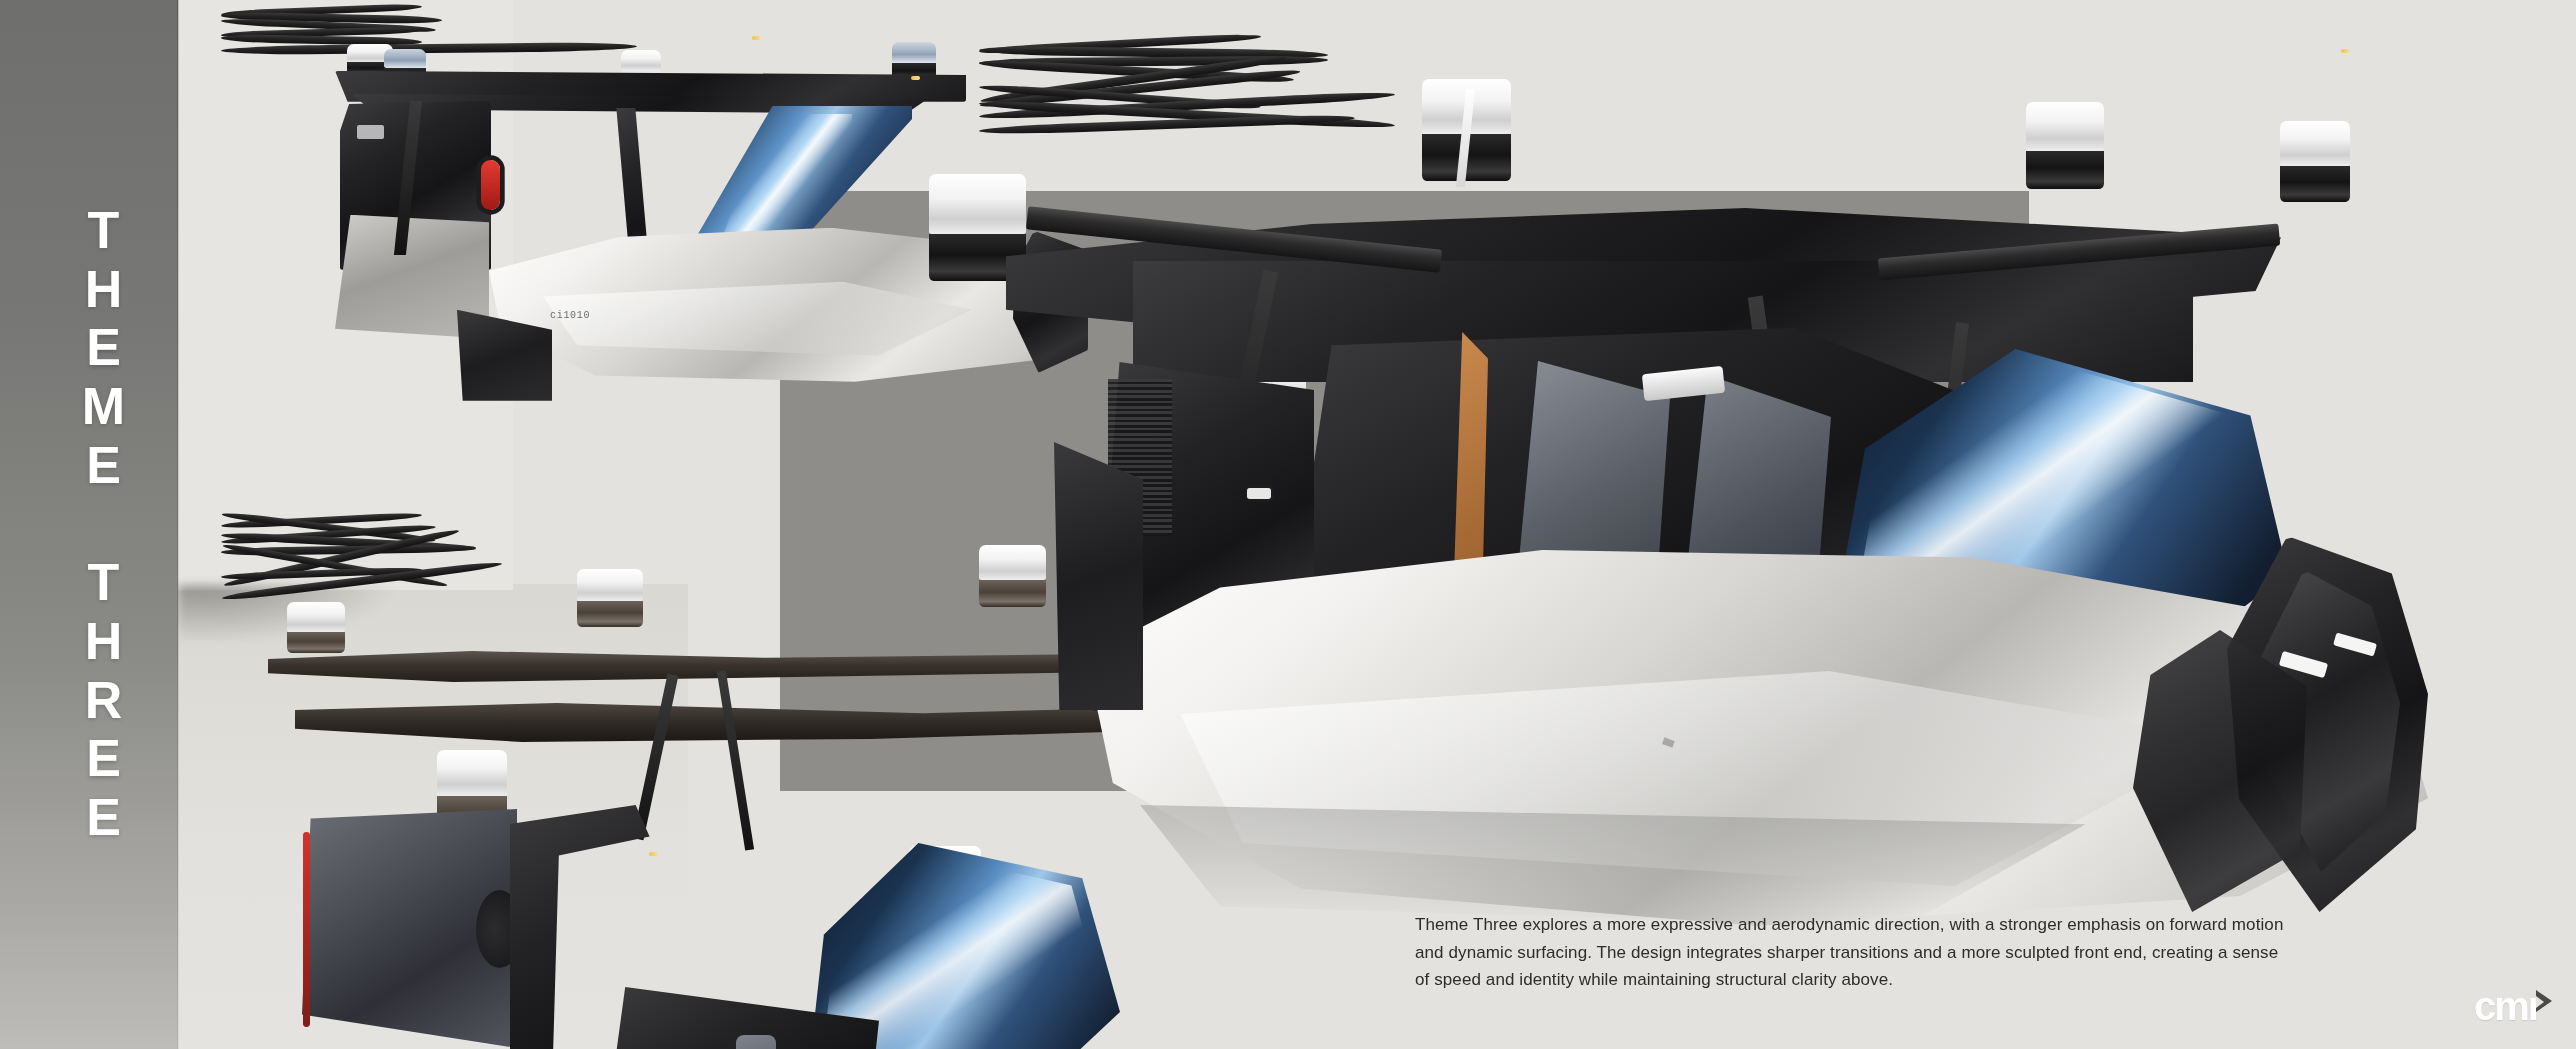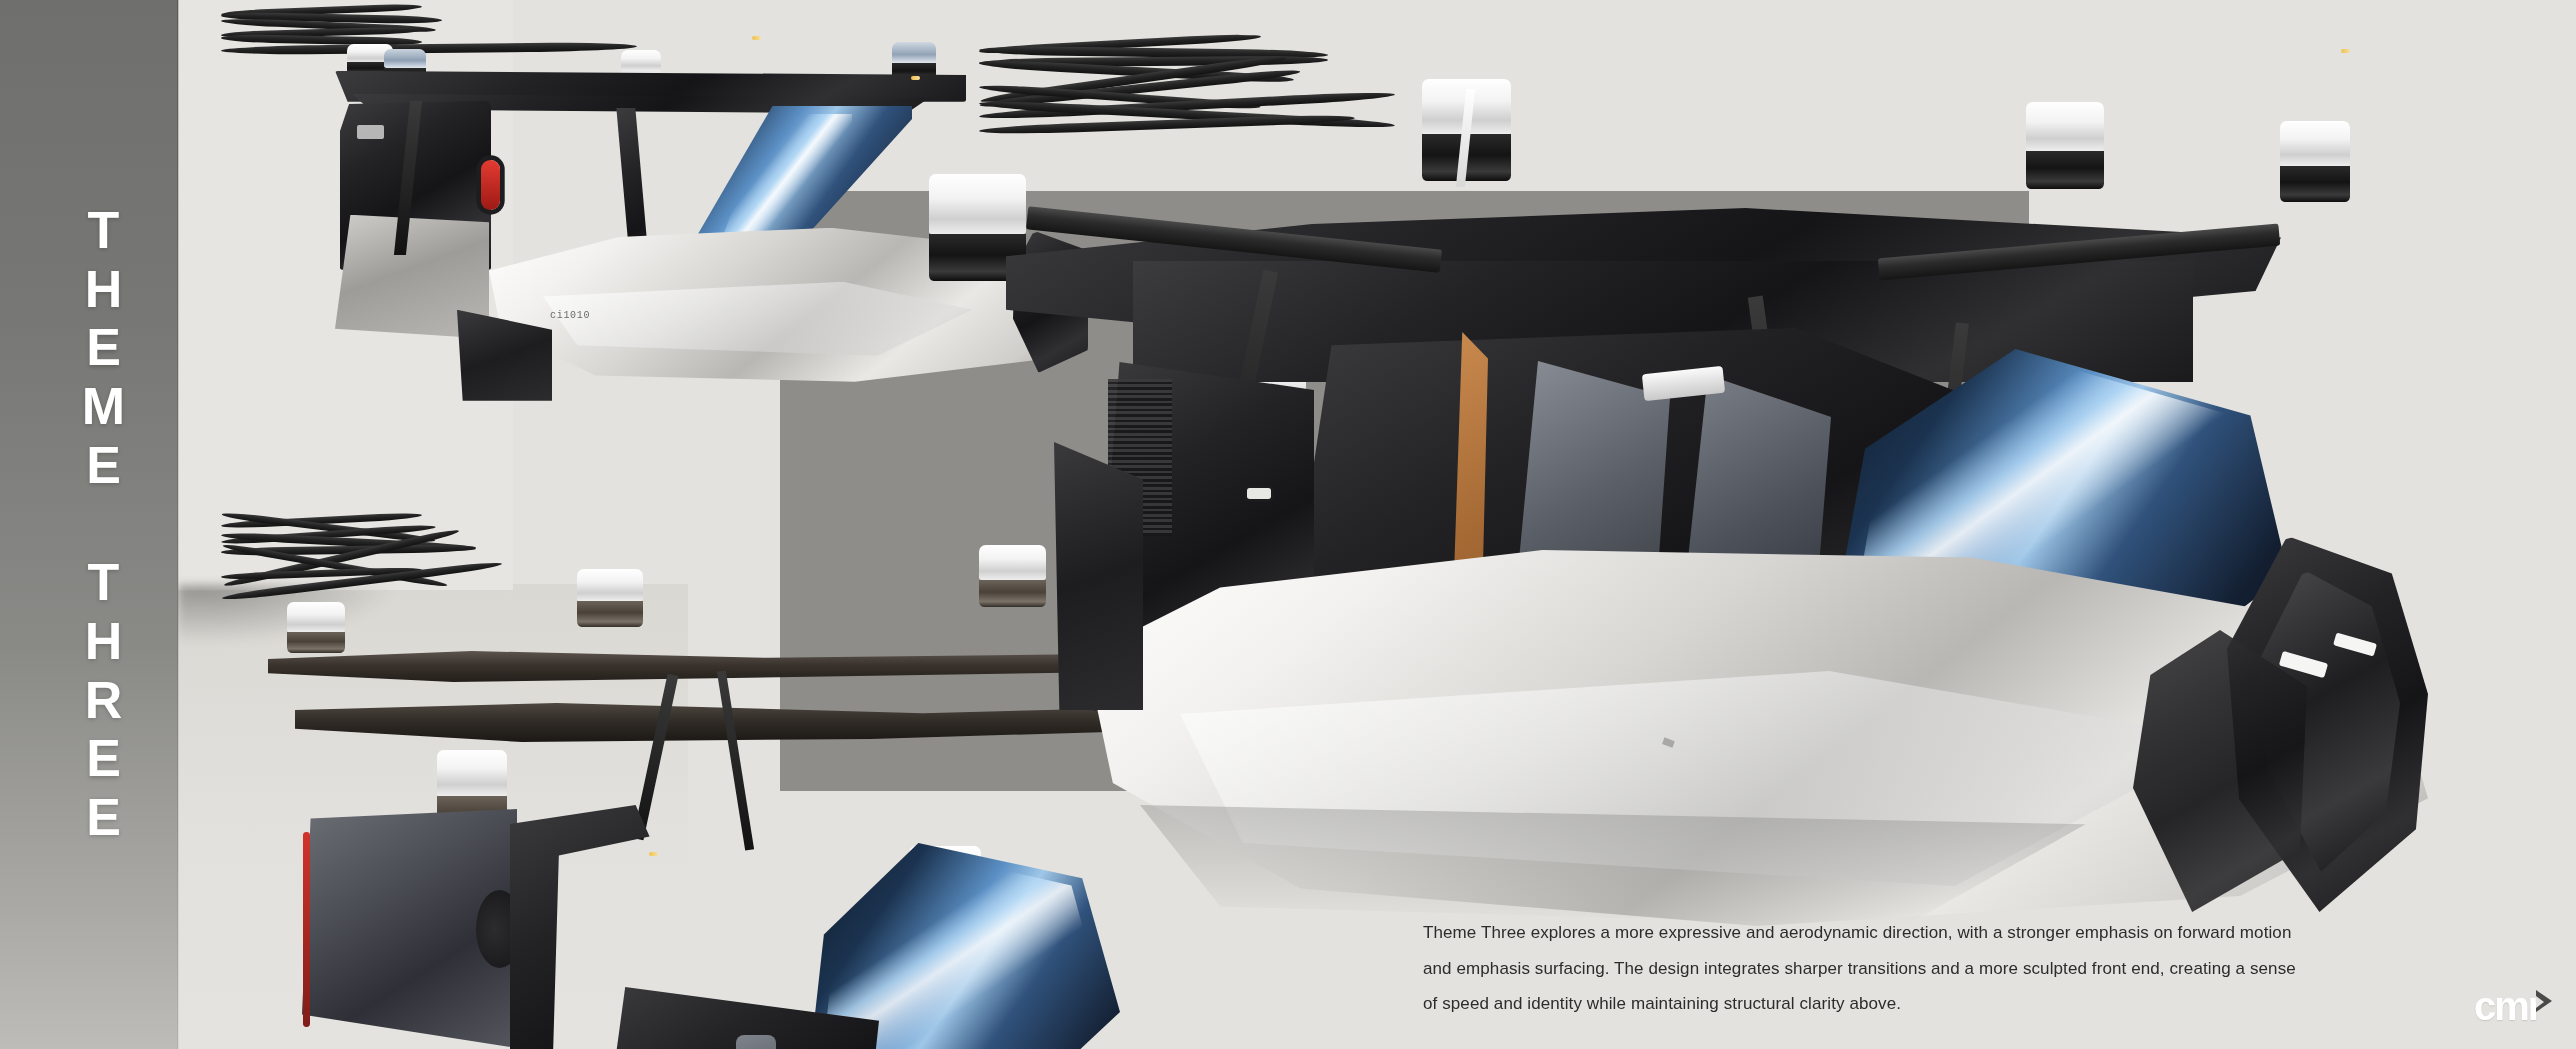--- a/index.html
+++ b/index.html
@@ -91,21 +91,21 @@
   }
   .strut { background:linear-gradient(180deg,#3a3a3a,#121212); }
   .skid  { background:linear-gradient(160deg,#3a3a3c 0%,#1d1d1f 50%,#2c2c2e 100%); }
   .seat-tan { background:linear-gradient(150deg,#c98a4e 0%,#a66a35 45%,#7d4d23 100%); }
 
   
   #caption {
     position:absolute; left:1415px; top:911px; width:973px; z-index:8;
     color:#2c2c2c; font-size:17px; line-height:1.62; letter-spacing:0.1px;
   }
-  #caption p { margin:8px; }
+  #caption p { margin:0; }
 
   
   #logo { position:absolute; left:2474px; top:985px; width:87px; height:50px; z-index:8; }
   #logo-text {
     position:absolute; left:0; top:1.3px; font-size:40px; font-weight:bold;
     color:#ffffff; letter-spacing:-2px; line-height:1;
     text-shadow:0 0.7px 1.3px rgba(0,0,0,.12);
   }
   #logo-chev {
     position:absolute; left:62px; top:5.4px; width:0; height:0;
@@ -396,21 +396,21 @@
 
     <div class="dark-shell" style="position:absolute; left:1154px; top:590px; width:174px; height:282px;
                 clip-path:polygon(50% 0,100% 20%,96% 78%,34% 100%,0 56%,10% 16%); opacity:.92;"></div>
 
     <div style="position:absolute; left:684px; top:699px; width:10.7px; height:6.7px;
                 background:#5a5a58; opacity:.4; transform:rotate(20deg);"></div>
   </div>
 
   <div id="caption">
     <p>Theme Three explores a more expressive and aerodynamic direction, with a stronger emphasis on forward motion</p>
-    <p>and emphasis surfacing. The design integrates sharper transitions and a more sculpted front end, creating a sense</p>
+    <p>and dynamic surfacing. The design integrates sharper transitions and a more sculpted front end, creating a sense</p>
     <p>of speed and identity while maintaining structural clarity above.</p>
   </div>
 
   <div id="logo">
     <div id="logo-text">cmr</div>
     <div id="logo-chev"></div>
     <div id="logo-chev-inner"></div>
   </div>
 
 </div>

